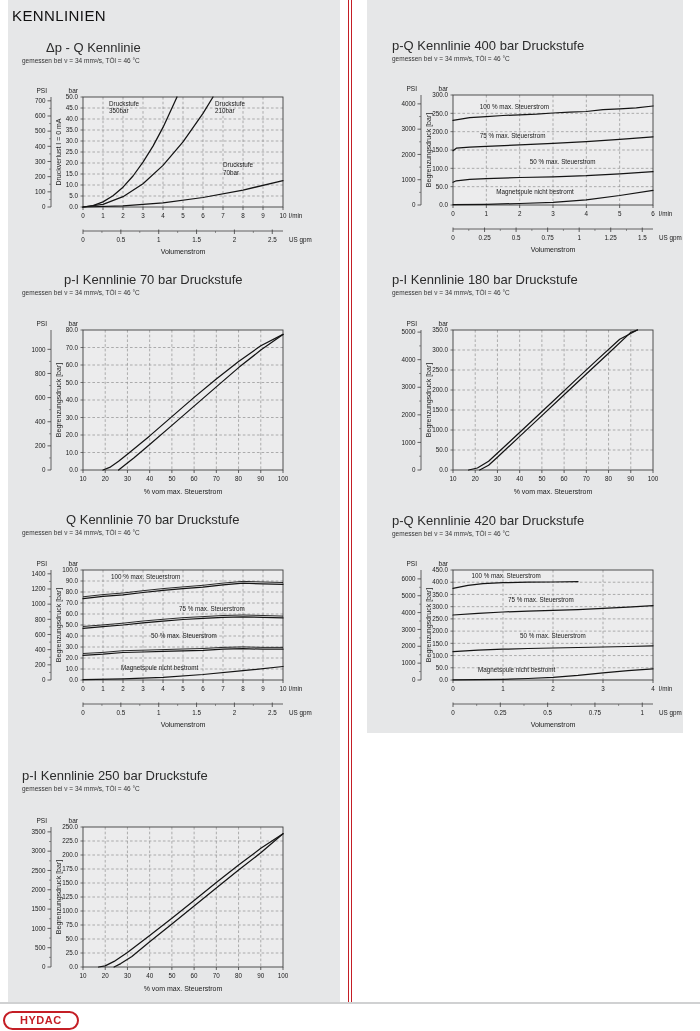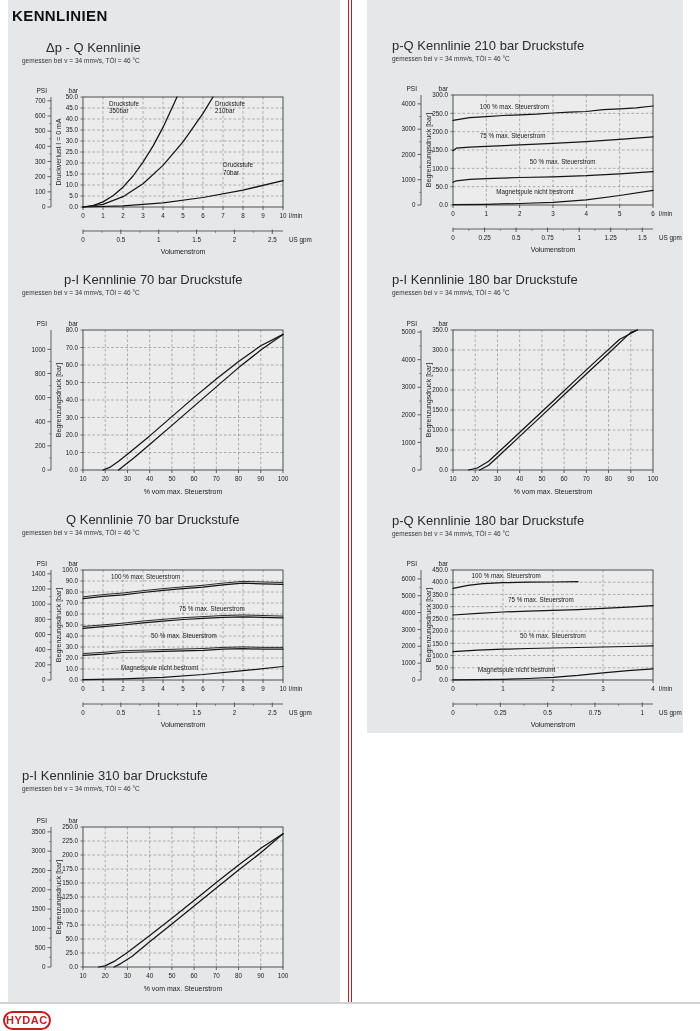--- a/index.html
+++ b/index.html
@@ -3,27 +3,27 @@
 <meta charset="utf-8">
 <style>
   html,body{margin:0;padding:0;}
   body{
     width:700px;height:1031px;position:relative;background:#ffffff;
     font-family:"Liberation Sans", sans-serif;color:#1a1a1a;overflow:hidden;
   }
   .panel{position:absolute;background:#e6e7e8;}
   .red-sep{position:absolute;width:2px;background:#ffffff;
     border-left:1px solid #c41e25;border-right:1px solid #c41e25;}
-  .page-title{position:absolute;font-size:15px;font-weight:bold;color:#111;letter-spacing:.4px;}
+  .page-title{position:absolute;font-size:15px;font-weight:normal;color:#111;letter-spacing:.4px;}
   .c-title{position:absolute;font-size:13px;color:#2b2b2b;white-space:nowrap;}
   .c-sub{position:absolute;font-size:6.5px;color:#333;white-space:nowrap;}
   .canvas{position:absolute;}
   .footer-line{position:absolute;background:#d0d1d2;}
   .logo{position:absolute;border:2px solid #c41e25;border-radius:10px;background:#fff;
-    color:#c41e25;font-weight:bold;font-size:11px;line-height:13px;padding:1px 1px;letter-spacing:.5px;}
+    color:#c41e25;font-weight:bold;font-size:11px;line-height:13px;padding:1px 15px;letter-spacing:.5px;}
   svg text{fill:#1a1a1a;}
 </style>
 </head>
 <body>
 
 <div class="panel" style="left:8px;top:0;width:332px;height:1002px;"></div>
 <div class="panel" style="left:367px;top:0;width:316px;height:733px;"></div>
 <div class="red-sep" style="left:348px;top:0;height:1002px;"></div>
 
 <div class="page-title" style="left:12px;top:7px;">KENNLINIEN</div>
@@ -147,21 +147,21 @@
       <text x="102" y="20.799999999999997" font-size="6.3" text-anchor="start" font-family="&quot;Liberation Sans&quot;, sans-serif">Druckstufe</text>
       <text x="102" y="28.299999999999997" font-size="6.3" text-anchor="start" font-family="&quot;Liberation Sans&quot;, sans-serif">350bar</text>
       <polyline points="76.0,122.0 96.0,119.4 116.0,111.7 136.0,98.7 156.0,80.4 176.0,56.9 196.0,28.3 206.0,12.0" fill="none" stroke="#141414" stroke-width="1.25" stroke-linejoin="round" stroke-linecap="round"></polyline>
       <text x="207.99999999999997" y="20.799999999999997" font-size="6.3" text-anchor="start" font-family="&quot;Liberation Sans&quot;, sans-serif">Druckstufe</text>
       <text x="207.99999999999997" y="28.299999999999997" font-size="6.3" text-anchor="start" font-family="&quot;Liberation Sans&quot;, sans-serif">210bar</text>
       <polyline points="76.0,122.0 116.0,120.9 156.0,117.8 196.0,112.5 236.0,105.1 276.0,95.6" fill="none" stroke="#141414" stroke-width="1.25" stroke-linejoin="round" stroke-linecap="round"></polyline>
       <text x="216" y="82.4" font-size="6.3" text-anchor="start" font-family="&quot;Liberation Sans&quot;, sans-serif">Druckstufe</text>
       <text x="216" y="89.9" font-size="6.3" text-anchor="start" font-family="&quot;Liberation Sans&quot;, sans-serif">70bar</text>
     </svg></div>
 
-<div class="c-title" style="left:392px;top:38px;">p-Q Kennlinie 210 bar Druckstufe</div>
+<div class="c-title" style="left:392px;top:38px;">p-Q Kennlinie 400 bar Druckstufe</div>
 <div class="c-sub" style="left:392px;top:55px;">gemessen bei ν = 34 mm²/s, TÖl = 46 °C</div>
 <div class="canvas" id="cc1" style="left:377px;top:83px;"><svg width="322" height="174" viewBox="0 0 322 174">
       <rect x="76" y="12" width="200" height="110" fill="#ececed"></rect>
       <line x1="76" y1="103.66666666666667" x2="276" y2="103.66666666666667" stroke="#8f8f8f" stroke-width="0.7" stroke-dasharray="2.6 2.1"></line>
       <line x1="76" y1="85.33333333333334" x2="276" y2="85.33333333333334" stroke="#8f8f8f" stroke-width="0.7" stroke-dasharray="2.6 2.1"></line>
       <line x1="76" y1="67" x2="276" y2="67" stroke="#8f8f8f" stroke-width="0.7" stroke-dasharray="2.6 2.1"></line>
       <line x1="76" y1="48.66666666666667" x2="276" y2="48.66666666666667" stroke="#8f8f8f" stroke-width="0.7" stroke-dasharray="2.6 2.1"></line>
       <line x1="76" y1="30.33333333333333" x2="276" y2="30.33333333333333" stroke="#8f8f8f" stroke-width="0.7" stroke-dasharray="2.6 2.1"></line>
       <line x1="109.33333333333333" y1="12" x2="109.33333333333333" y2="122" stroke="#8f8f8f" stroke-width="0.7" stroke-dasharray="2.6 2.1"></line>
       <line x1="142.66666666666666" y1="12" x2="142.66666666666666" y2="122" stroke="#8f8f8f" stroke-width="0.7" stroke-dasharray="2.6 2.1"></line>
@@ -535,21 +535,21 @@
       <polyline points="76.0,70.3 96.0,68.7 116.0,67.0 136.0,64.8 156.0,63.1 176.0,61.5 196.0,60.4 216.0,59.3 236.0,58.8 256.0,59.3 276.0,59.9" fill="none" stroke="#141414" stroke-width="1.25" stroke-linejoin="round" stroke-linecap="round"></polyline>
       <polyline points="76.0,70.3 96.0,68.7 116.0,67.0 136.0,64.8 156.0,63.1 176.0,61.5 196.0,60.4 216.0,59.3 236.0,58.8 256.0,59.3 276.0,59.9" fill="none" stroke="#141414" stroke-width="0.9" stroke-linejoin="round" transform="translate(0,-1.8)"></polyline>
       <text x="172" y="52.7" font-size="6.3" text-anchor="start" font-family="&quot;Liberation Sans&quot;, sans-serif">75 % max. Steuerstrom</text>
       <polyline points="76.0,97.3 96.0,96.2 116.0,94.5 136.0,94.0 156.0,93.4 176.0,92.8 196.0,92.3 216.0,91.2 236.0,90.7 256.0,91.2 276.0,91.2" fill="none" stroke="#141414" stroke-width="1.25" stroke-linejoin="round" stroke-linecap="round"></polyline>
       <polyline points="76.0,97.3 96.0,96.2 116.0,94.5 136.0,94.0 156.0,93.4 176.0,92.8 196.0,92.3 216.0,91.2 236.0,90.7 256.0,91.2 276.0,91.2" fill="none" stroke="#141414" stroke-width="0.9" stroke-linejoin="round" transform="translate(0,-1.8)"></polyline>
       <text x="144" y="79.65" font-size="6.3" text-anchor="start" font-family="&quot;Liberation Sans&quot;, sans-serif">50 % max. Steuerstrom</text>
       <polyline points="76.0,121.7 116.0,120.9 156.0,119.3 196.0,116.5 236.0,112.7 276.0,108.5" fill="none" stroke="#141414" stroke-width="1.25" stroke-linejoin="round" stroke-linecap="round"></polyline>
       <text x="114" y="112.10000000000001" font-size="6.3" text-anchor="start" font-family="&quot;Liberation Sans&quot;, sans-serif">Magnetspule nicht bestromt</text>
     </svg></div>
 
-<div class="c-title" style="left:392px;top:513px;">p-Q Kennlinie 180 bar Druckstufe</div>
+<div class="c-title" style="left:392px;top:513px;">p-Q Kennlinie 420 bar Druckstufe</div>
 <div class="c-sub" style="left:392px;top:530px;">gemessen bei ν = 34 mm²/s, TÖl = 46 °C</div>
 <div class="canvas" id="cc5" style="left:377px;top:558px;"><svg width="322" height="174" viewBox="0 0 322 174">
       <rect x="76" y="12" width="200" height="110" fill="#ececed"></rect>
       <line x1="76" y1="109.77777777777777" x2="276" y2="109.77777777777777" stroke="#8f8f8f" stroke-width="0.7" stroke-dasharray="2.6 2.1"></line>
       <line x1="76" y1="97.55555555555556" x2="276" y2="97.55555555555556" stroke="#8f8f8f" stroke-width="0.7" stroke-dasharray="2.6 2.1"></line>
       <line x1="76" y1="85.33333333333334" x2="276" y2="85.33333333333334" stroke="#8f8f8f" stroke-width="0.7" stroke-dasharray="2.6 2.1"></line>
       <line x1="76" y1="73.11111111111111" x2="276" y2="73.11111111111111" stroke="#8f8f8f" stroke-width="0.7" stroke-dasharray="2.6 2.1"></line>
       <line x1="76" y1="60.888888888888886" x2="276" y2="60.888888888888886" stroke="#8f8f8f" stroke-width="0.7" stroke-dasharray="2.6 2.1"></line>
       <line x1="76" y1="48.66666666666667" x2="276" y2="48.66666666666667" stroke="#8f8f8f" stroke-width="0.7" stroke-dasharray="2.6 2.1"></line>
       <line x1="76" y1="36.44444444444444" x2="276" y2="36.44444444444444" stroke="#8f8f8f" stroke-width="0.7" stroke-dasharray="2.6 2.1"></line>
@@ -633,21 +633,21 @@
       <polyline points="76.0,30.3 91.0,27.4 106.0,25.7 126.0,24.7 151.0,24.2 176.0,24.0 201.0,23.7" fill="none" stroke="#141414" stroke-width="1.25" stroke-linejoin="round" stroke-linecap="round"></polyline>
       <text x="94.5" y="19.822222222222223" font-size="6.3" text-anchor="start" font-family="&quot;Liberation Sans&quot;, sans-serif">100 % max. Steuerstrom</text>
       <polyline points="76.0,57.0 101.0,55.3 126.0,54.0 151.0,53.1 176.0,52.3 201.0,51.6 226.0,50.4 251.0,49.2 276.0,47.7" fill="none" stroke="#141414" stroke-width="1.25" stroke-linejoin="round" stroke-linecap="round"></polyline>
       <text x="131" y="43.77777777777777" font-size="6.3" text-anchor="start" font-family="&quot;Liberation Sans&quot;, sans-serif">75 % max. Steuerstrom</text>
       <polyline points="76.0,93.6 101.0,92.2 126.0,91.2 151.0,90.5 176.0,90.0 201.0,89.5 226.0,89.0 251.0,88.5 276.0,87.8" fill="none" stroke="#141414" stroke-width="1.25" stroke-linejoin="round" stroke-linecap="round"></polyline>
       <text x="143" y="80.44444444444444" font-size="6.3" text-anchor="start" font-family="&quot;Liberation Sans&quot;, sans-serif">50 % max. Steuerstrom</text>
       <polyline points="76.0,121.8 101.0,121.6 126.0,121.3 151.0,120.5 176.0,119.3 201.0,117.4 226.0,114.9 251.0,112.7 276.0,110.8" fill="none" stroke="#141414" stroke-width="1.25" stroke-linejoin="round" stroke-linecap="round"></polyline>
       <text x="101" y="113.68888888888888" font-size="6.3" text-anchor="start" font-family="&quot;Liberation Sans&quot;, sans-serif">Magnetspule nicht bestromt</text>
     </svg></div>
 
-<div class="c-title" style="left:22px;top:768px;">p-I Kennlinie 310 bar Druckstufe</div>
+<div class="c-title" style="left:22px;top:768px;">p-I Kennlinie 250 bar Druckstufe</div>
 <div class="c-sub" style="left:22px;top:785px;">gemessen bei ν = 34 mm²/s, TÖl = 46 °C</div>
 <div class="canvas" id="cc6" style="left:7px;top:815px;"><svg width="322" height="182" viewBox="0 0 322 182">
       <rect x="76" y="12" width="200" height="140" fill="#ececed"></rect>
       <line x1="76" y1="138" x2="276" y2="138" stroke="#8f8f8f" stroke-width="0.7" stroke-dasharray="2.6 2.1"></line>
       <line x1="76" y1="124" x2="276" y2="124" stroke="#8f8f8f" stroke-width="0.7" stroke-dasharray="2.6 2.1"></line>
       <line x1="76" y1="110" x2="276" y2="110" stroke="#8f8f8f" stroke-width="0.7" stroke-dasharray="2.6 2.1"></line>
       <line x1="76" y1="96" x2="276" y2="96" stroke="#8f8f8f" stroke-width="0.7" stroke-dasharray="2.6 2.1"></line>
       <line x1="76" y1="82" x2="276" y2="82" stroke="#8f8f8f" stroke-width="0.7" stroke-dasharray="2.6 2.1"></line>
       <line x1="76" y1="68" x2="276" y2="68" stroke="#8f8f8f" stroke-width="0.7" stroke-dasharray="2.6 2.1"></line>
       <line x1="76" y1="54.00000000000001" x2="276" y2="54.00000000000001" stroke="#8f8f8f" stroke-width="0.7" stroke-dasharray="2.6 2.1"></line>

